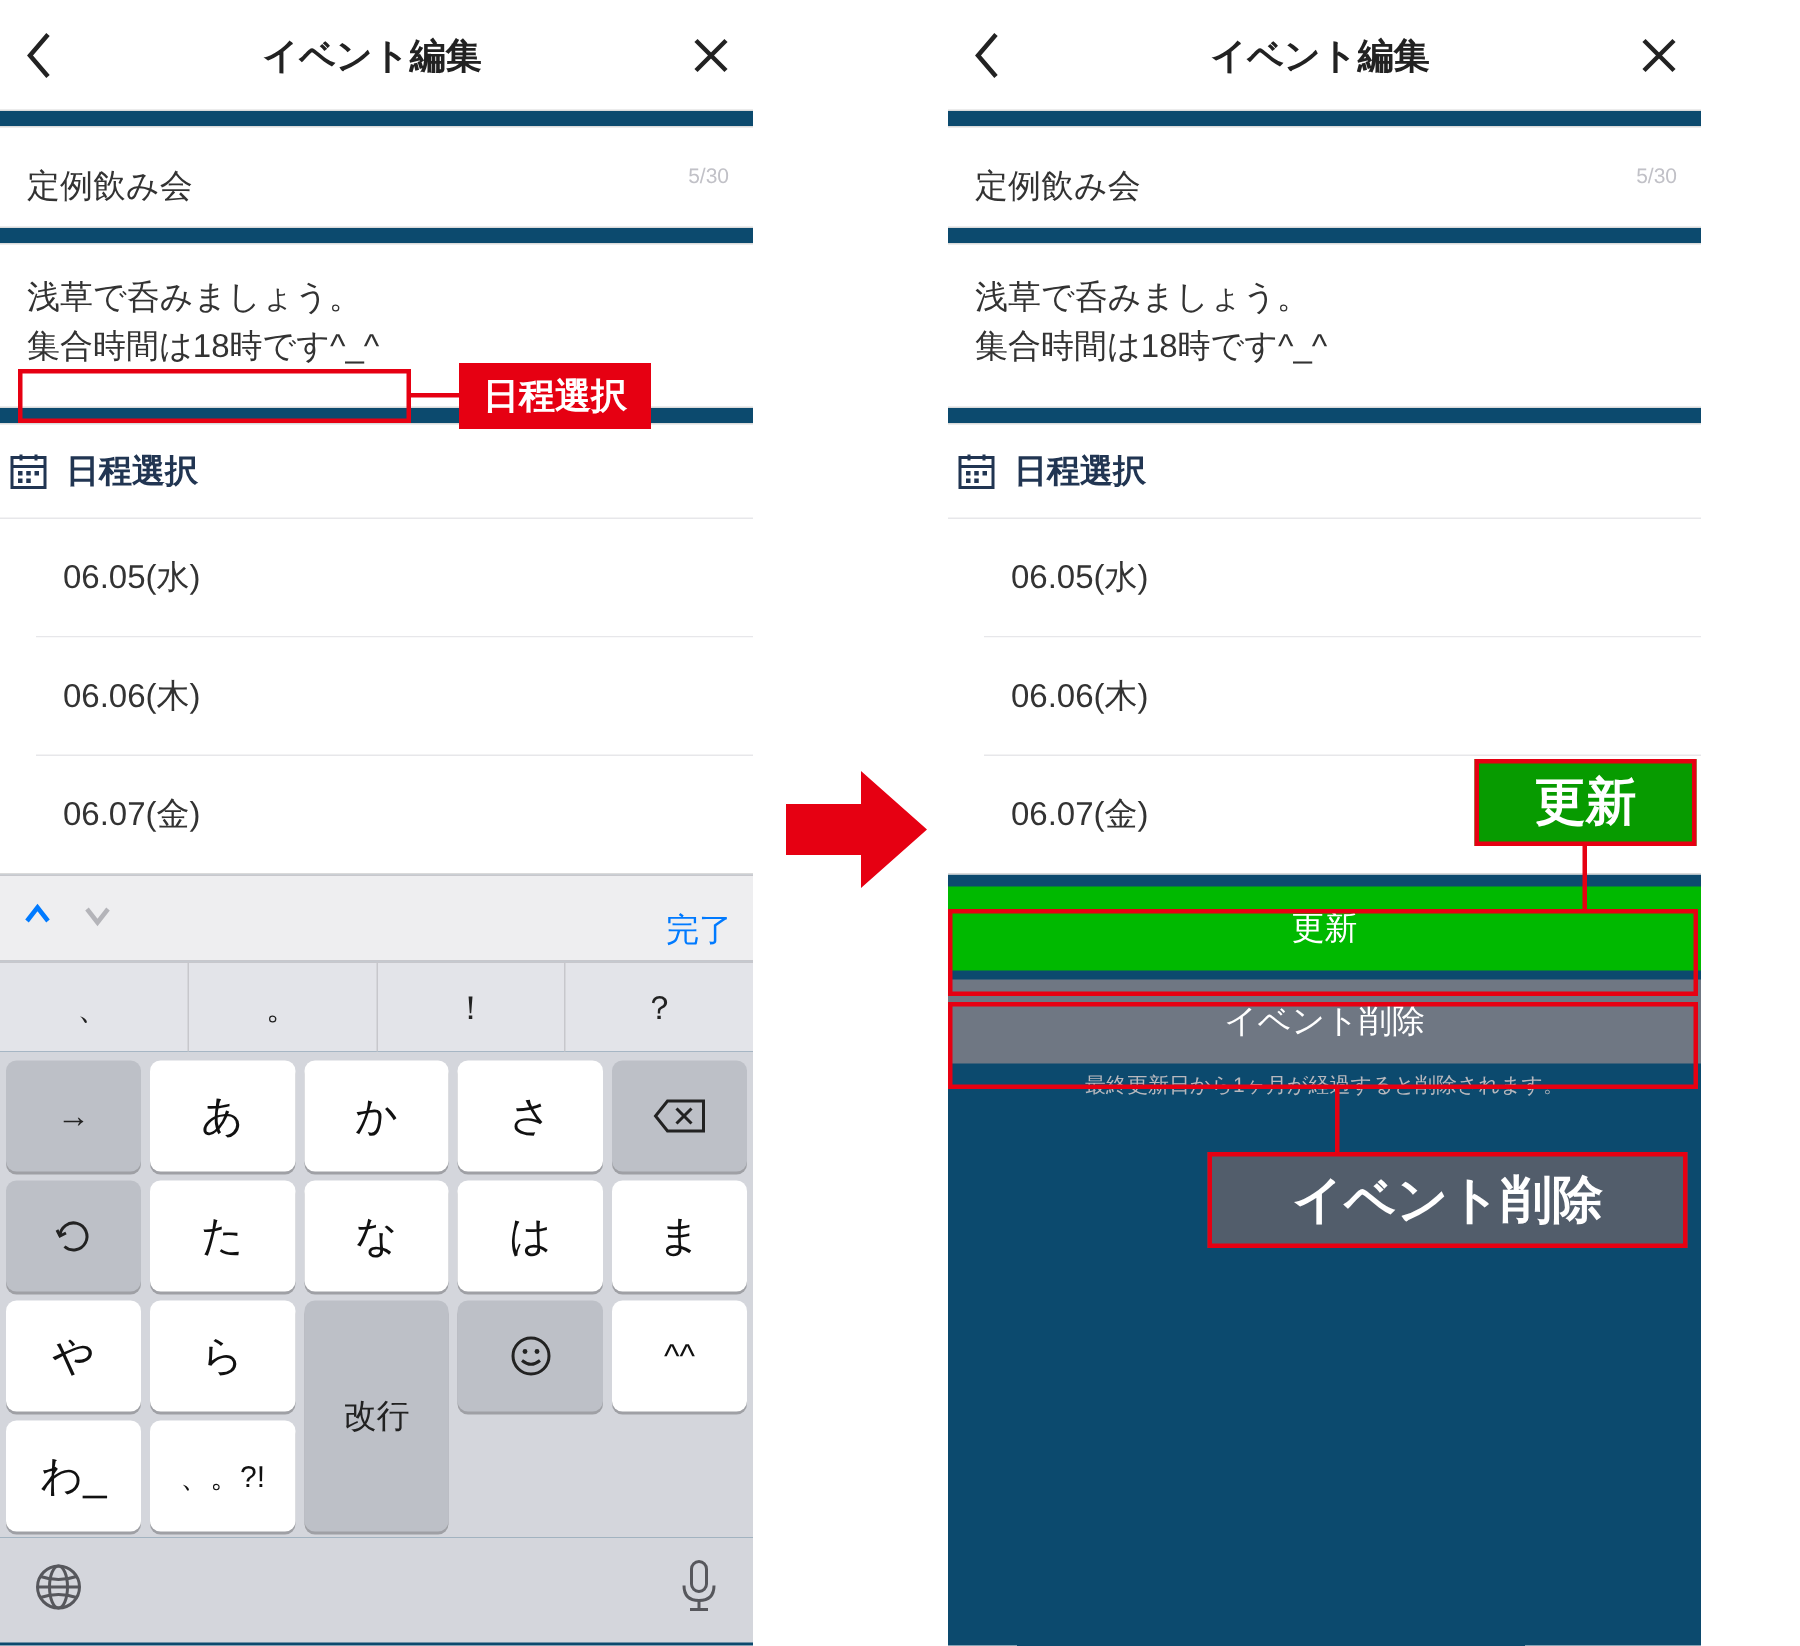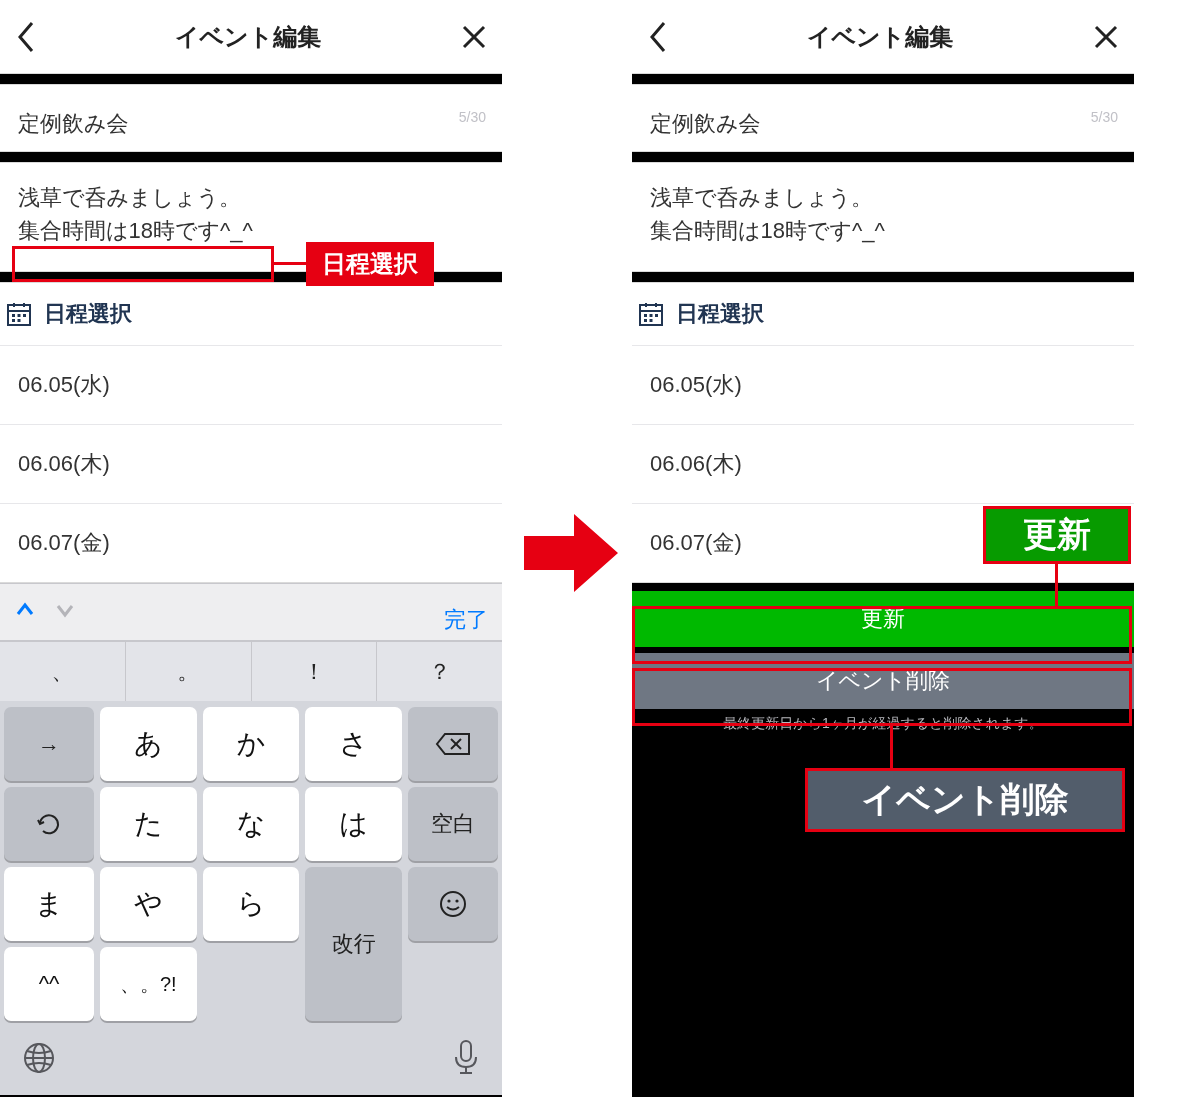--- a/index.html
+++ b/index.html
@@ -7,21 +7,21 @@
     font-family: -apple-system, "Hiragino Sans", "Hiragino Kaku Gothic ProN", sans-serif;
     background: #fff;
     width: 1200px;
     height: 1097px;
     display: flex;
     position: relative;
   }
   .phone {
     width: 502px;
     height: 1097px;
-    background: #000000;
+    background: #0c4a6e;
     position: relative;
     overflow: hidden;
   }
   .phone-left { margin-right: 0; }
   .phone-right { margin-left: auto; }
 
   
   .header {
     background: #fff;
     height: 74px;
@@ -78,20 +78,21 @@
     border-bottom: 1px solid #e7e7ea;
   }
   .cal-icon svg { display:block; }
 
   .date-row {
     padding: 24px 18px;
     font-size: 22px;
     color: #333;
     border-bottom: 1px solid #e7e7ea;
     background: #fff;
+    margin-left: 24px;
   }
   .date-row:last-child { border-bottom: none; }
 
   
   .accessory {
     background: #eeeef0;
     height: 58px;
     border-top: 1px solid #c7c7cc;
     border-bottom: 1px solid #c7c7cc;
     display: flex;
@@ -312,36 +313,36 @@
 
     <div class="key gray icon">
       <svg width="30" height="30" viewBox="0 0 30 30">
           <path d="M6 15 A9 9 0 1 1 9 22" fill="none" stroke="#222" stroke-width="2"></path>
           <polyline points="4,11 6,15 10,13" fill="none" stroke="#222" stroke-width="2"></polyline>
         </svg>
     </div>
     <div class="key">た</div>
     <div class="key">な</div>
     <div class="key">は</div>
-    <div class="key gray">空白</div>
 
     <div class="key">ま</div>
     <div class="key">や</div>
     <div class="key">ら</div>
     <div class="key gray tall">改行</div>
 
     <div class="key gray icon">
       <svg width="30" height="30" viewBox="0 0 30 30">
           <circle cx="15" cy="15" r="12" fill="none" stroke="#222" stroke-width="2"></circle>
           <circle cx="11" cy="12" r="1.6" fill="#222"></circle>
           <circle cx="19" cy="12" r="1.6" fill="#222"></circle>
           <path d="M9 18 Q15 23 21 18" fill="none" stroke="#222" stroke-width="2"></path>
         </svg>
     </div>
     <div class="key" style="font-size:22px;">^^</div>
+    <div class="key">わ_</div>
     <div class="key" style="font-size:20px;">、。?!</div>
   </div>
 
   <div class="kb-bottom">
     <span>
       <svg width="34" height="34" viewBox="0 0 34 34">
           <circle cx="17" cy="17" r="14" fill="none" stroke="#56575c" stroke-width="2"></circle>
           <ellipse cx="17" cy="17" rx="6" ry="14" fill="none" stroke="#56575c" stroke-width="2"></ellipse>
           <line x1="3" y1="17" x2="31" y2="17" stroke="#56575c" stroke-width="2"></line>
           <path d="M5 10 Q17 14 29 10" fill="none" stroke="#56575c" stroke-width="2"></path>

